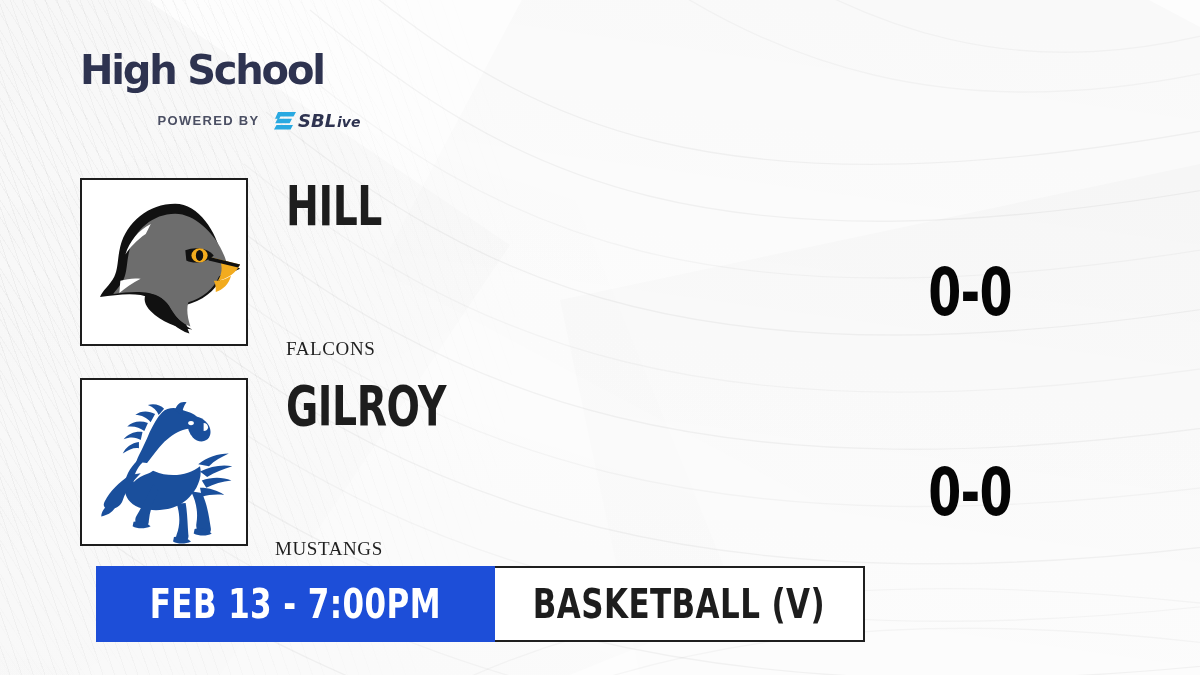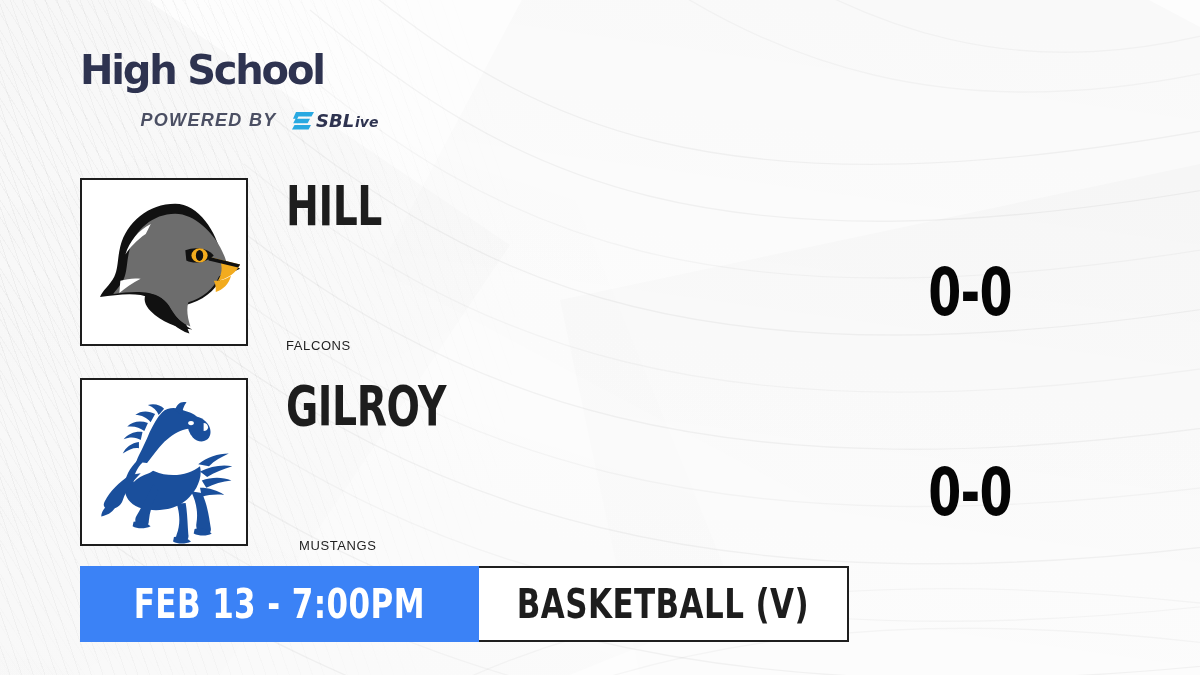--- a/index.html
+++ b/index.html
@@ -142,27 +142,26 @@
   .brand-sub {
     display: flex;
     align-items: center;
     justify-content: center;
     width: 396px;
     margin-top: 6px;
     height: 20px;
   }
   .powered-by {
     font-family: "Liberation Sans", sans-serif;
-    font-size: 18px;
+    font-size: 13px;
     font-weight: 700;
     letter-spacing: 1.3px;
     color: #4b4f63;
     margin-right: 15px;
     white-space: nowrap;
-    font-style: italic;
   }
   .sblive-mark { display: block; }
 
   
   .logo-box {
     position: absolute;
     width: 168px;
     height: 168px;
     background: #ffffff;
     border: 2px solid #1d1d1d;
@@ -183,29 +182,29 @@
     color: #1d1d1d;
     transform: scaleX(0.78);
     transform-origin: left center;
     white-space: nowrap;
   }
   #team-name-away { left: 286px; top: 178px; }
   #team-name-home { left: 286px; top: 378px; }
 
   .team-mascot {
     position: absolute;
-    font-family: Liberation Sans, sans-serif;
+    font-family: Liberation Serif, serif;
     font-weight: 400;
-    font-size: 13px;
+    font-size: 19px;
     letter-spacing: 0.6px;
     color: #1f1f1f;
     white-space: nowrap;
   }
   #team-mascot-away { left: 286px; top: 338px; }
-  #team-mascot-home { left: 299px; top: 538px; }
+  #team-mascot-home { left: 275px; top: 538px; }
 
   .team-record {
     position: absolute;
     font-family: "DejaVu Sans Condensed", "Liberation Sans Narrow", "Liberation Sans", sans-serif;
     font-weight: 700;
     font-size: 66px;
     line-height: 66px;
     letter-spacing: -1px;
     color: #050505;
     transform: scaleX(0.80);
@@ -220,28 +219,29 @@
   
   #footer-bar {
     position: absolute;
     left: 80px;
     top: 566px;
     height: 76px;
     display: flex;
     align-items: stretch;
   }
   #game-datetime {
-    background: #3b82f6;
+    background: #1d4ed8;
     color: #ffffff;
     display: flex;
     align-items: center;
     justify-content: center;
     padding: 0 26px;
     box-sizing: border-box;
     min-width: 344px;
+    margin-left: 16px;
   }
   #game-sport {
     background: #ffffff;
     color: #1d1d1d;
     border: 2px solid #1f1f1f;
     border-left: none;
     box-sizing: border-box;
     display: flex;
     align-items: center;
     justify-content: center;

